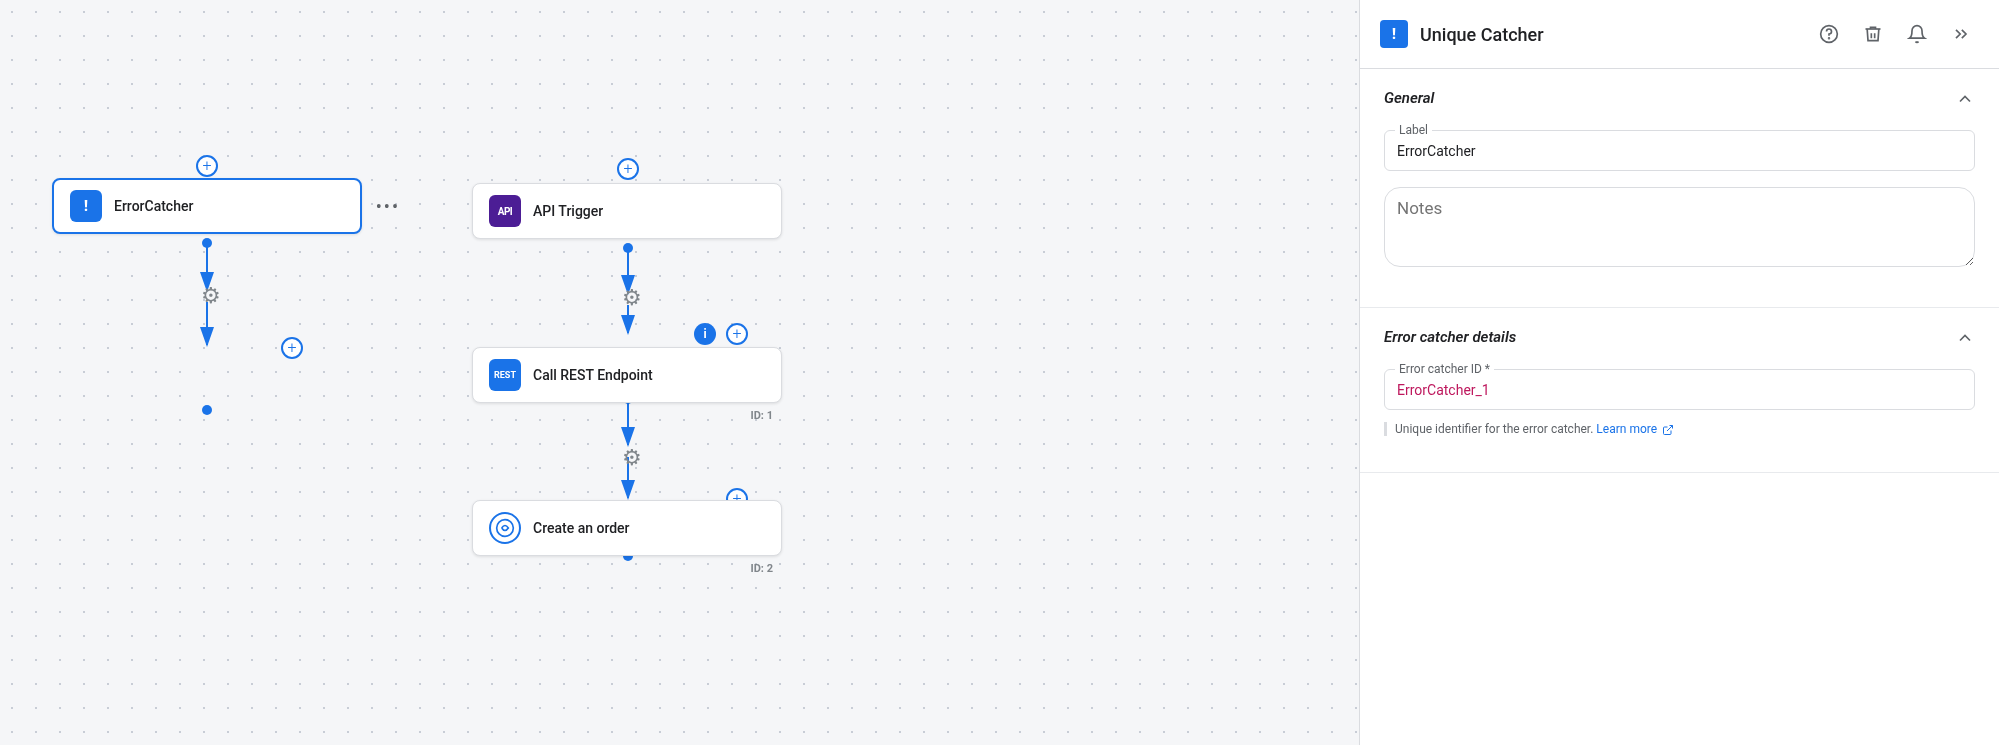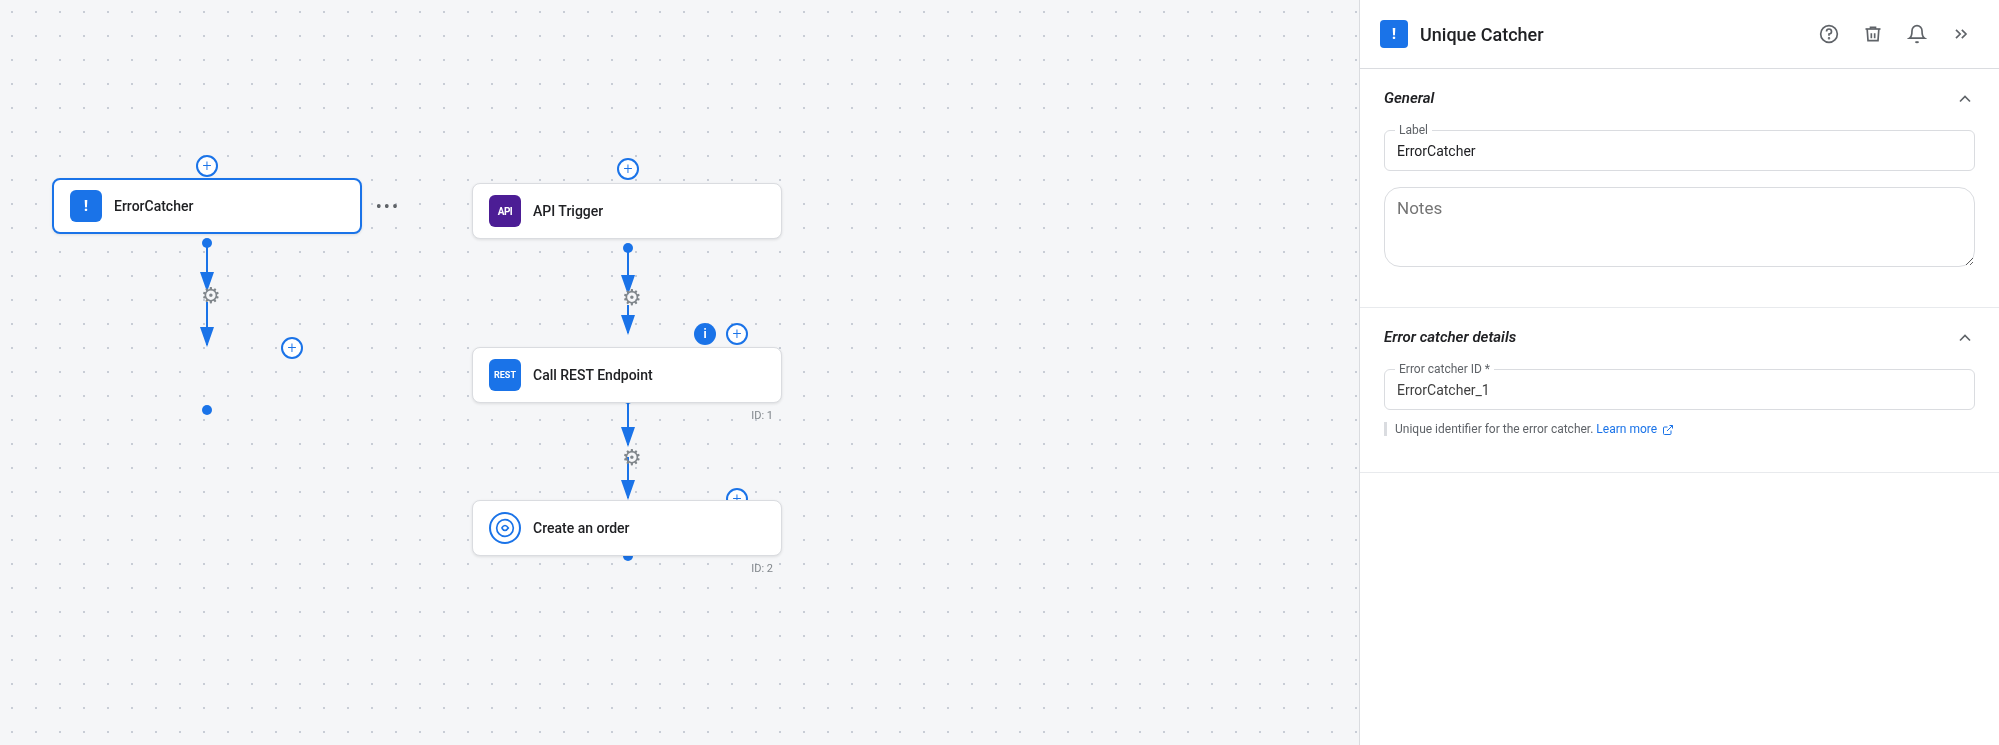--- a/index.html
+++ b/index.html
@@ -92,20 +92,21 @@
       letter-spacing: 2px;
       cursor: pointer;
     }
 
     .node-id {
       position: absolute;
       bottom: -20px;
       right: 8px;
       font-size: 11px;
       color: #80868b;
+      font-weight: bold;
     }
 
     
     .connector-plus {
       position: absolute;
       width: 22px;
       height: 22px;
       border-radius: 50%;
       border: 2px solid #1a73e8;
       background: white;
@@ -455,21 +456,21 @@
       <button class="section-toggle">
         <svg width="20" height="20" viewBox="0 0 24 24" fill="none" stroke="#5f6368" stroke-width="2">
           <polyline points="18 15 12 9 6 15"></polyline>
         </svg>
       </button>
     </div>
 
     <div class="field-group">
       <div class="fieldset-group">
         <span class="fieldset-label">Error catcher ID *</span>
-        <input class="fieldset-value" type="text" style="border: none; outline: none; width: 100%; font-size: 14px; font-family: inherit; color: #404040; background: transparent; padding: 0px;" value="ErrorCatcher_1">
+        <input class="fieldset-value" type="text" style="border: none; outline: none; width: 100%; font-size: 14px; font-family: inherit; color: #be185d; background: transparent; padding: 0px;" value="ErrorCatcher_1">
       </div>
       <div class="help-text">
         <span>Unique identifier for the error catcher.</span>
         <a href="#" class="help-link">
           <span>Learn more</span>
           <svg style="display:inline; vertical-align:middle; margin-left:2px;" width="12" height="12" viewBox="0 0 24 24" fill="none" stroke="#1a73e8" stroke-width="2">
             <path d="M18 13v6a2 2 0 01-2 2H5a2 2 0 01-2-2V8a2 2 0 012-2h6"></path>
             <polyline points="15 3 21 3 21 9"></polyline>
             <line x1="10" y1="14" x2="21" y2="3"></line>
           </svg>

